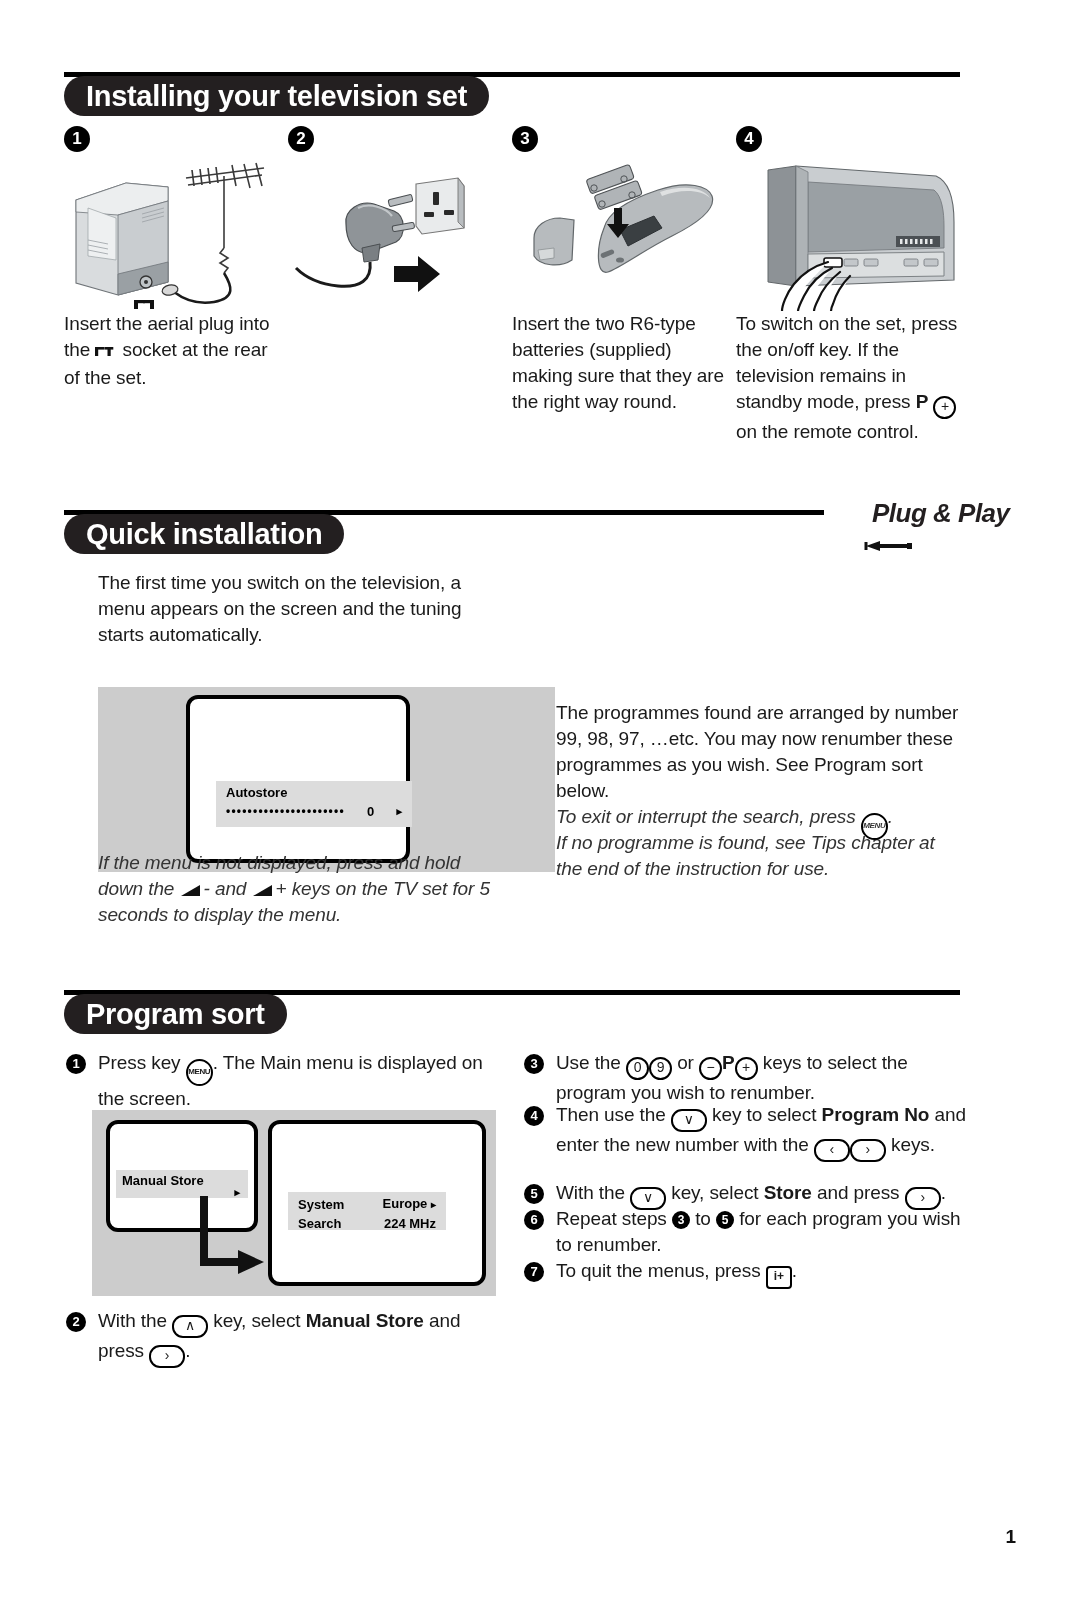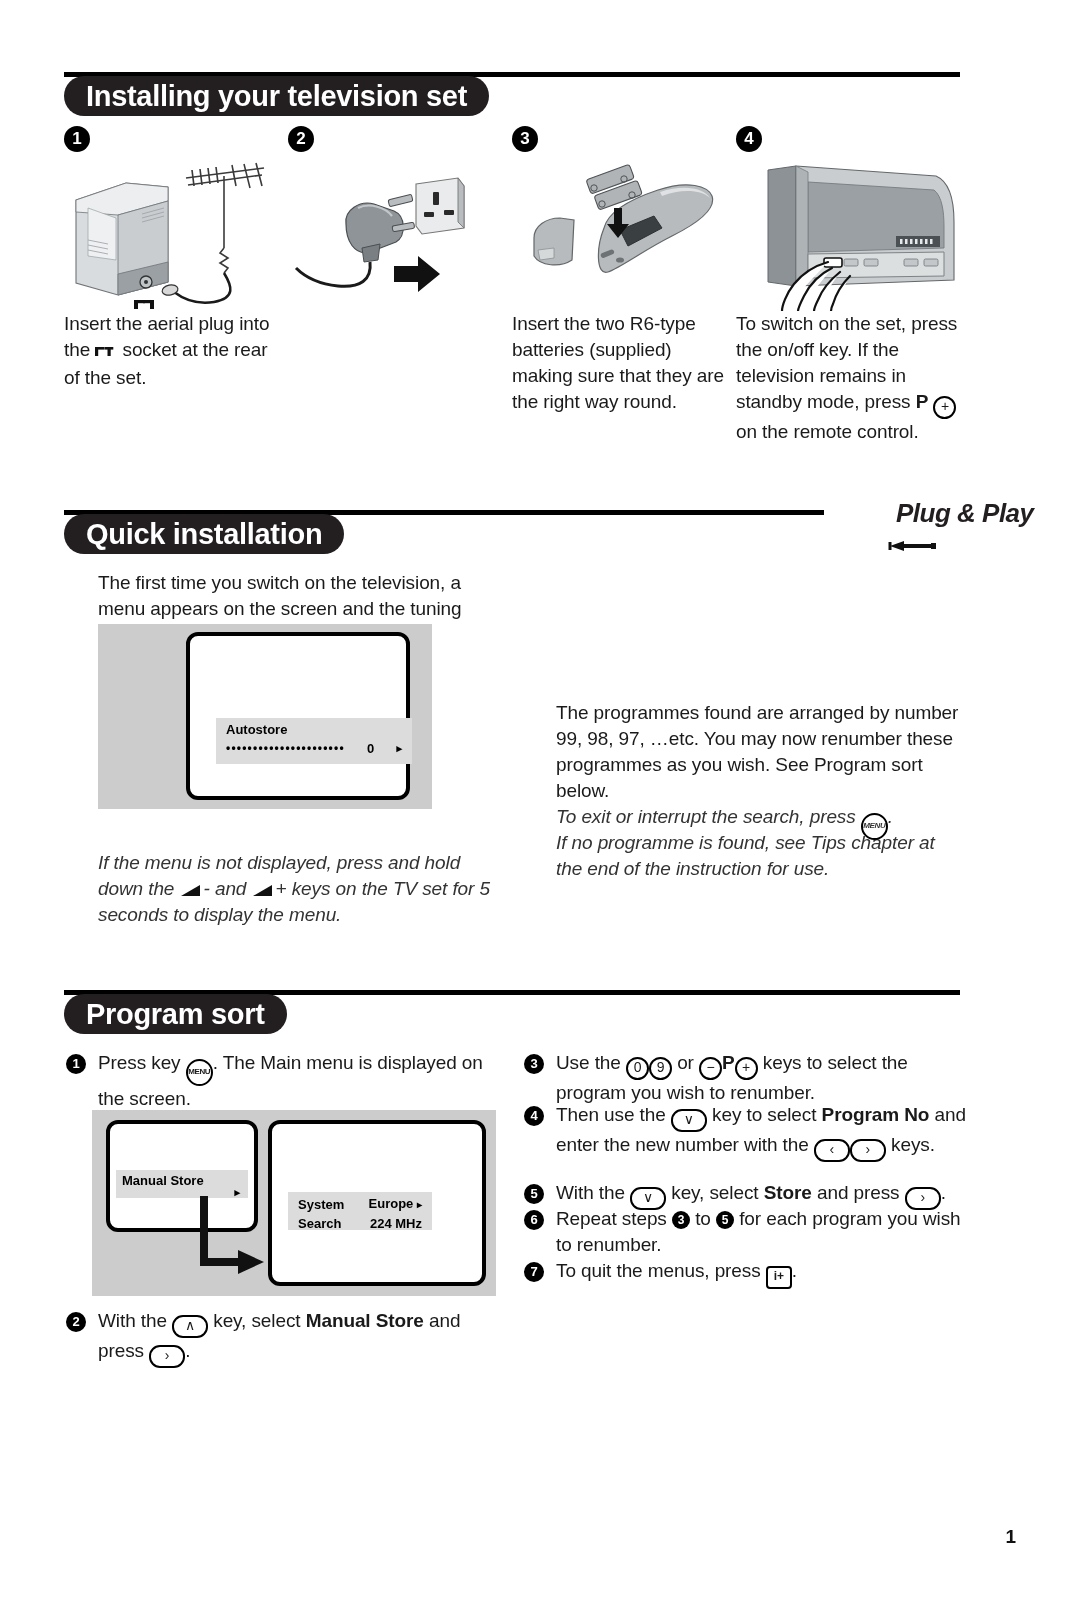--- a/index.html
+++ b/index.html
@@ -175,21 +175,21 @@
     position: absolute;
     right: 64px;
     bottom: 72px;
     font-size: 19px;
     font-weight: bold;
   }
 
   
   .plugplay {
     position: absolute;
-    right: 52px;
+    right: 76px;
     top: 498px;
     width: 140px;
     height: 62px;
   }
   .plugplay .pp-text {
     position: absolute;
     top: 0; left: 8px;
     font-size: 26px;
     font-weight: bold;
     font-style: italic;
@@ -396,21 +396,21 @@
     <div class="pp-text">Plug &amp; Play</div>
     <svg width="140" height="30" viewBox="0 0 140 30" style="position:absolute;top:34px;left:0;">
       <path d="M2 14 L16 9 L16 12 L44 12 L44 16 L16 16 L16 19 Z" fill="#111"></path>
       <rect x="43" y="11" width="5" height="6" fill="#111"></rect>
       <path d="M2 10 L2 18" stroke="#111" stroke-width="3"></path>
     </svg>
   </div>
 
   <div class="bodytext" style="position:absolute; left:98px; top:570px; width:392px;">The first time you switch on the television, a menu appears on the screen and the tuning starts automatically.</div>
 
-  <div class="osd-frame" style="left:98px; top:624px; width:334px; height:185px;">
+  <div class="osd-frame" style="left:98px; top:687px; width:457px; height:185px;">
     <div class="osd-screen" style="left:88px; top:8px; width:224px; height:168px;"></div>
     <div class="osd-bar" style="left:118px; top:94px; width:196px; height:42px; padding:4px 0 0 0;">
       <div style="padding-left:10px;">Autostore</div>
       <div class="osd-row" style="padding-top:2px;">
         <span style="letter-spacing:1.2px; font-size:12px;">••••••••••••••••••••••</span>
         <span>0</span>
         <span style="font-size:11px;">▸</span>
       </div>
     </div>
   </div>
@@ -439,21 +439,21 @@
     <span>Press key </span><span class="keypill menu">MENU</span><span>. The Main menu is displayed on the screen.</span>
   </div>
 
   <div class="osd-frame" style="left:92px; top:1110px; width:404px; height:186px;">
     <div class="osd-screen" style="left:14px; top:10px; width:152px; height:112px;"></div>
     <div class="osd-bar" style="left:24px; top:60px; width:132px; height:28px;">
       <div style="padding:3px 0 0 6px;">Manual Store</div>
       <div style="text-align:right; padding-right:8px; font-size:11px; margin-top:-2px;">▸</div>
     </div>
     <div class="osd-screen" style="left:176px; top:10px; width:218px; height:166px;"></div>
-    <div class="osd-bar" style="left:196px; top:82px; width:144px; height:38px;">
+    <div class="osd-bar" style="left:196px; top:82px; width:158px; height:38px;">
       <div class="osd-row" style="padding-top:2px;">
         <span>System</span>
         <span><span>Europe</span> <span style="font-size:10px;">▸</span></span>
       </div>
       <div class="osd-row">
         <span>Search</span>
         <span>224 MHz</span>
       </div>
     </div>
 

